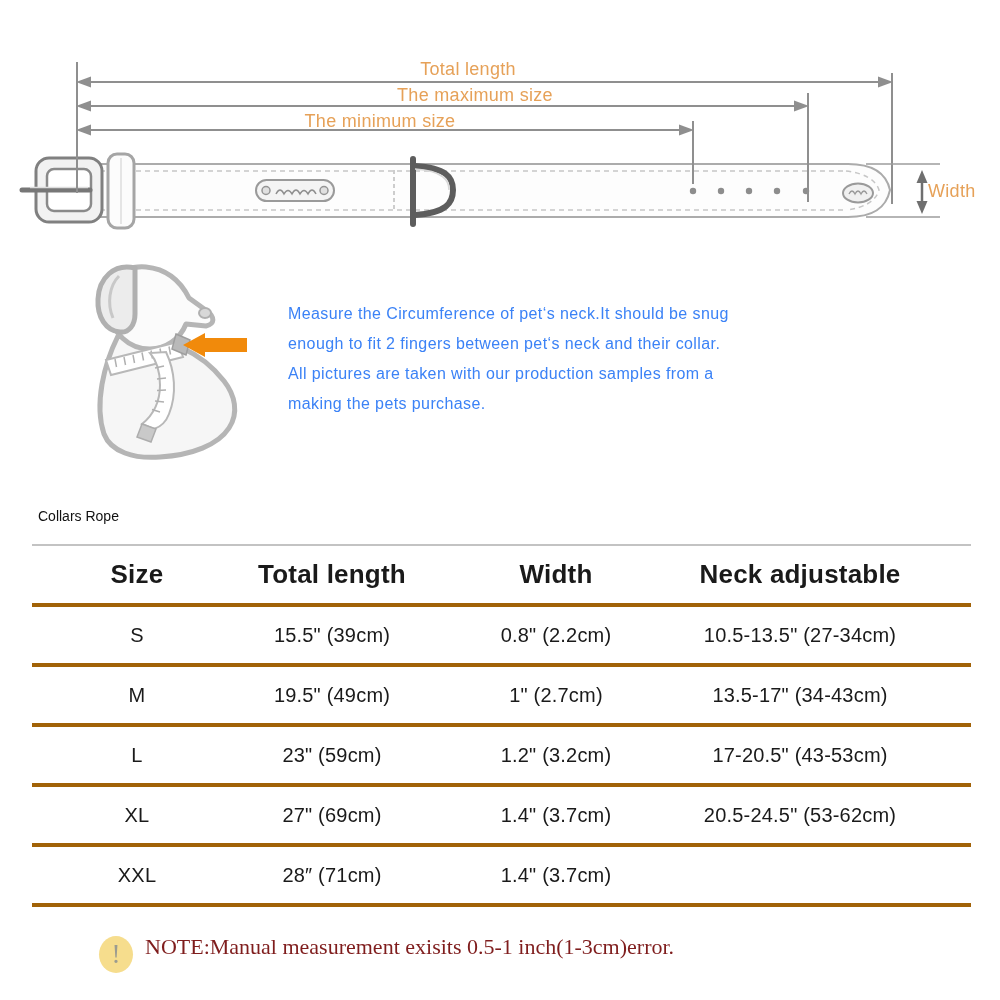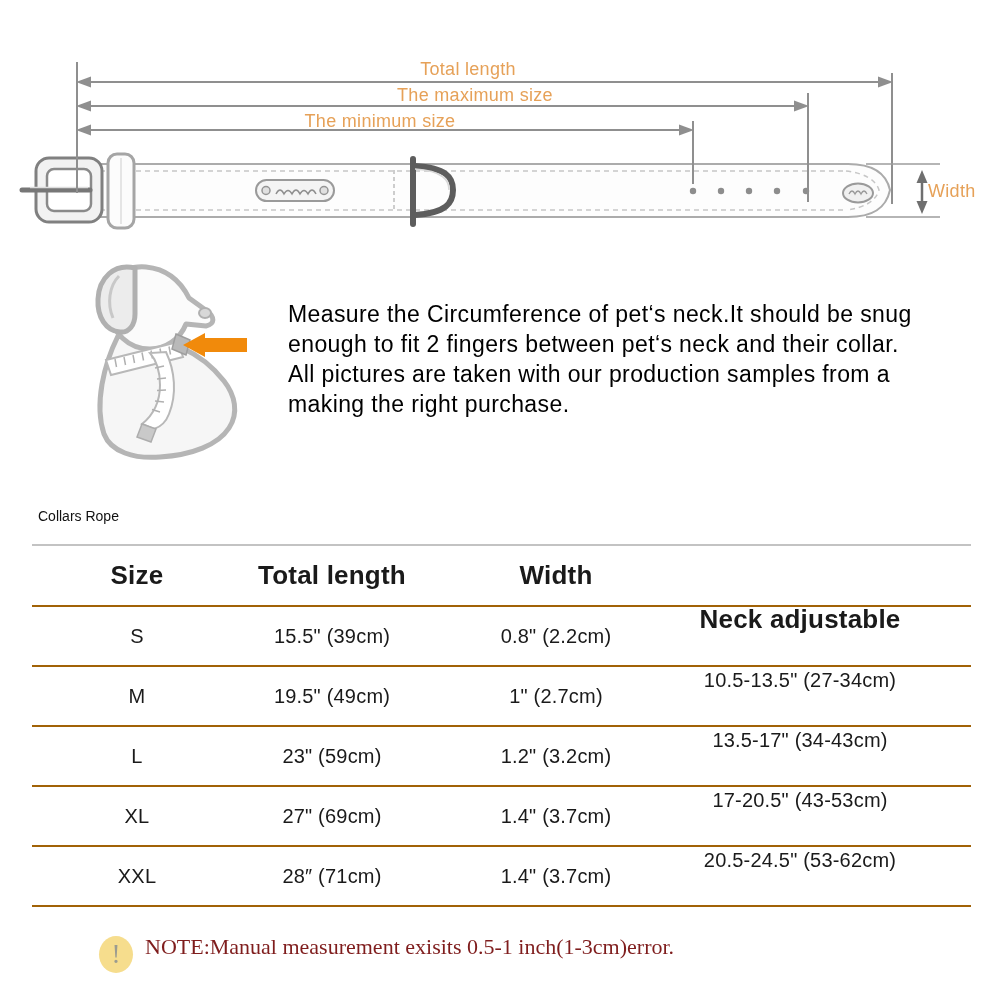--- a/index.html
+++ b/index.html
@@ -10,37 +10,37 @@
   .diagram{position:absolute;left:0;top:0;width:1000px;height:250px;}
   .diagram svg{position:absolute;left:0;top:0;}
   .mlabel{position:absolute;color:#e6a158;font-size:18px;letter-spacing:.3px;text-align:center;white-space:nowrap;}
   .lbl-total{left:368px;top:59px;width:200px;}
   .lbl-max{left:325px;top:85px;width:300px;}
   .lbl-min{left:230px;top:111px;width:300px;}
   .lbl-width{left:928px;top:181px;text-align:left;}
 
   
   .dog-wrap{position:absolute;left:48px;top:256px;width:212px;height:206px;}
-  .mtext{position:absolute;left:288px;top:299px;width:680px;font-size:23px;letter-spacing:.4px;line-height:30px;color:#000000;}
+  .mtext{position:absolute;left:288px;top:299px;width:680px;font-size:16px;letter-spacing:.4px;line-height:30px;color:#3b82f6;}
   .mtext div{height:30px;white-space:nowrap;}
 
   
   .section-label{position:absolute;left:38px;top:508px;font-size:14px;color:#111;}
 
   
   .size-table{position:absolute;left:32px;top:544px;width:939px;border-top:2px solid #c3c3c3;}
-  .trow{position:relative;height:60px;border-bottom:2px solid #a16207;box-sizing:border-box;}
+  .trow{position:relative;height:60px;border-bottom:4px solid #a16207;box-sizing:border-box;}
   .trow.header{height:61px;}
   .tcell{position:absolute;top:0;height:100%;display:flex;align-items:center;justify-content:center;
          font-size:20px;letter-spacing:.2px;white-space:nowrap;}
   .trow.header .tcell{font-size:26px;font-weight:bold;letter-spacing:.2px;}
   .c1{left:0;width:210px;}
   .c2{left:178px;width:244px;}
   .c3{left:412px;width:224px;}
-  .c4{left:638px;width:260px;margin-top:44px;}
+  .c4{left:638px;width:260px;}
 
   
   .note-row{position:absolute;left:0;top:930px;width:1000px;height:50px;}
   .note-icon{position:absolute;left:99px;top:6px;width:34px;height:37px;background:#f6dd8d;border-radius:50%;
              display:flex;align-items:center;justify-content:center;
              color:#9b9b90;font-family:"Liberation Serif",serif;font-size:27px;}
   .note-text{position:absolute;left:145px;top:4px;font-family:"Liberation Serif",serif;font-size:22px;color:#7f1d1d;white-space:nowrap;text-align:right;}
 </style>
 </head>
 <body>
@@ -143,21 +143,21 @@
       </g>
 
       <polygon points="135,89 157,77 157,82 199,82 199,96 157,96 157,101" fill="#f18a0b"></polygon>
     </svg>
   </div>
 
   <div class="mtext">
     <div>Measure the Circumference of pet‘s neck.It should be snug</div>
     <div>enough to fit 2 fingers between pet‘s neck and their collar.</div>
     <div>All pictures are taken with our production samples from a</div>
-    <div>making the right purchase.</div>
+    <div>making the pets purchase.</div>
   </div>
 
   <div class="section-label">Collars Rope</div>
 
   <div class="size-table">
     <div class="trow header">
       <div class="tcell c1">Size</div>
       <div class="tcell c2">Total length</div>
       <div class="tcell c3">Width</div>
       <div class="tcell c4">Neck adjustable</div>

